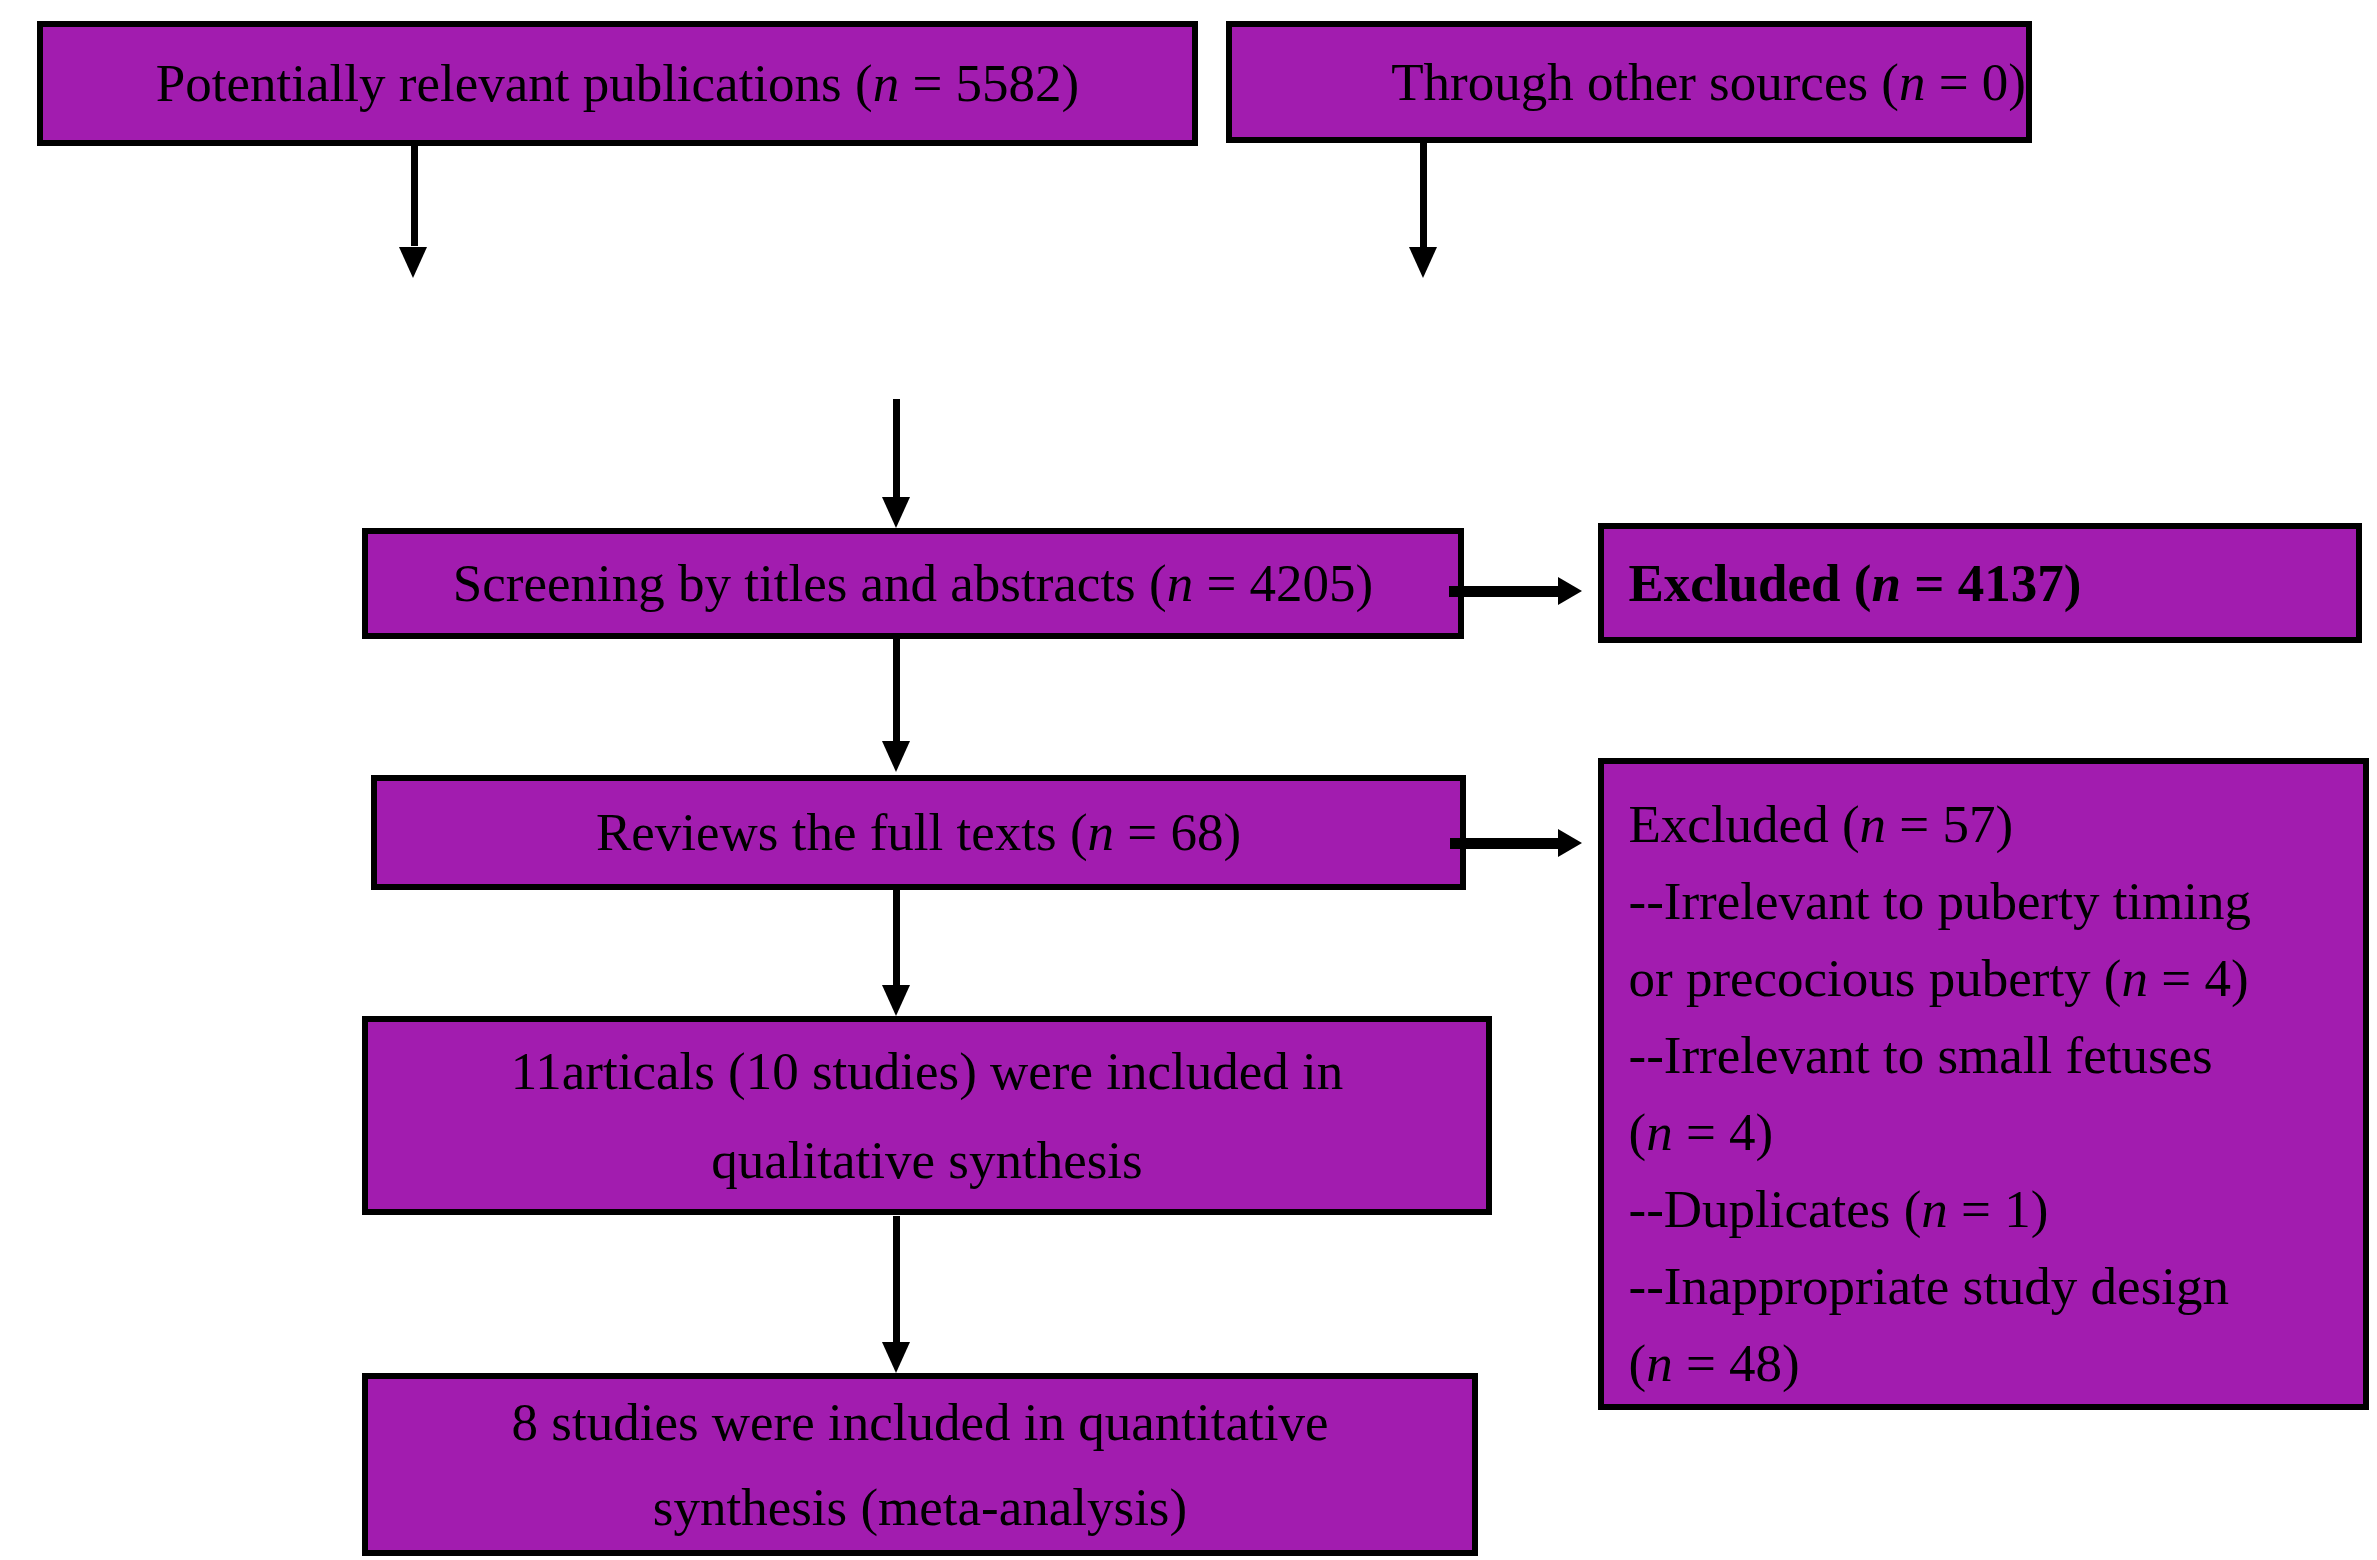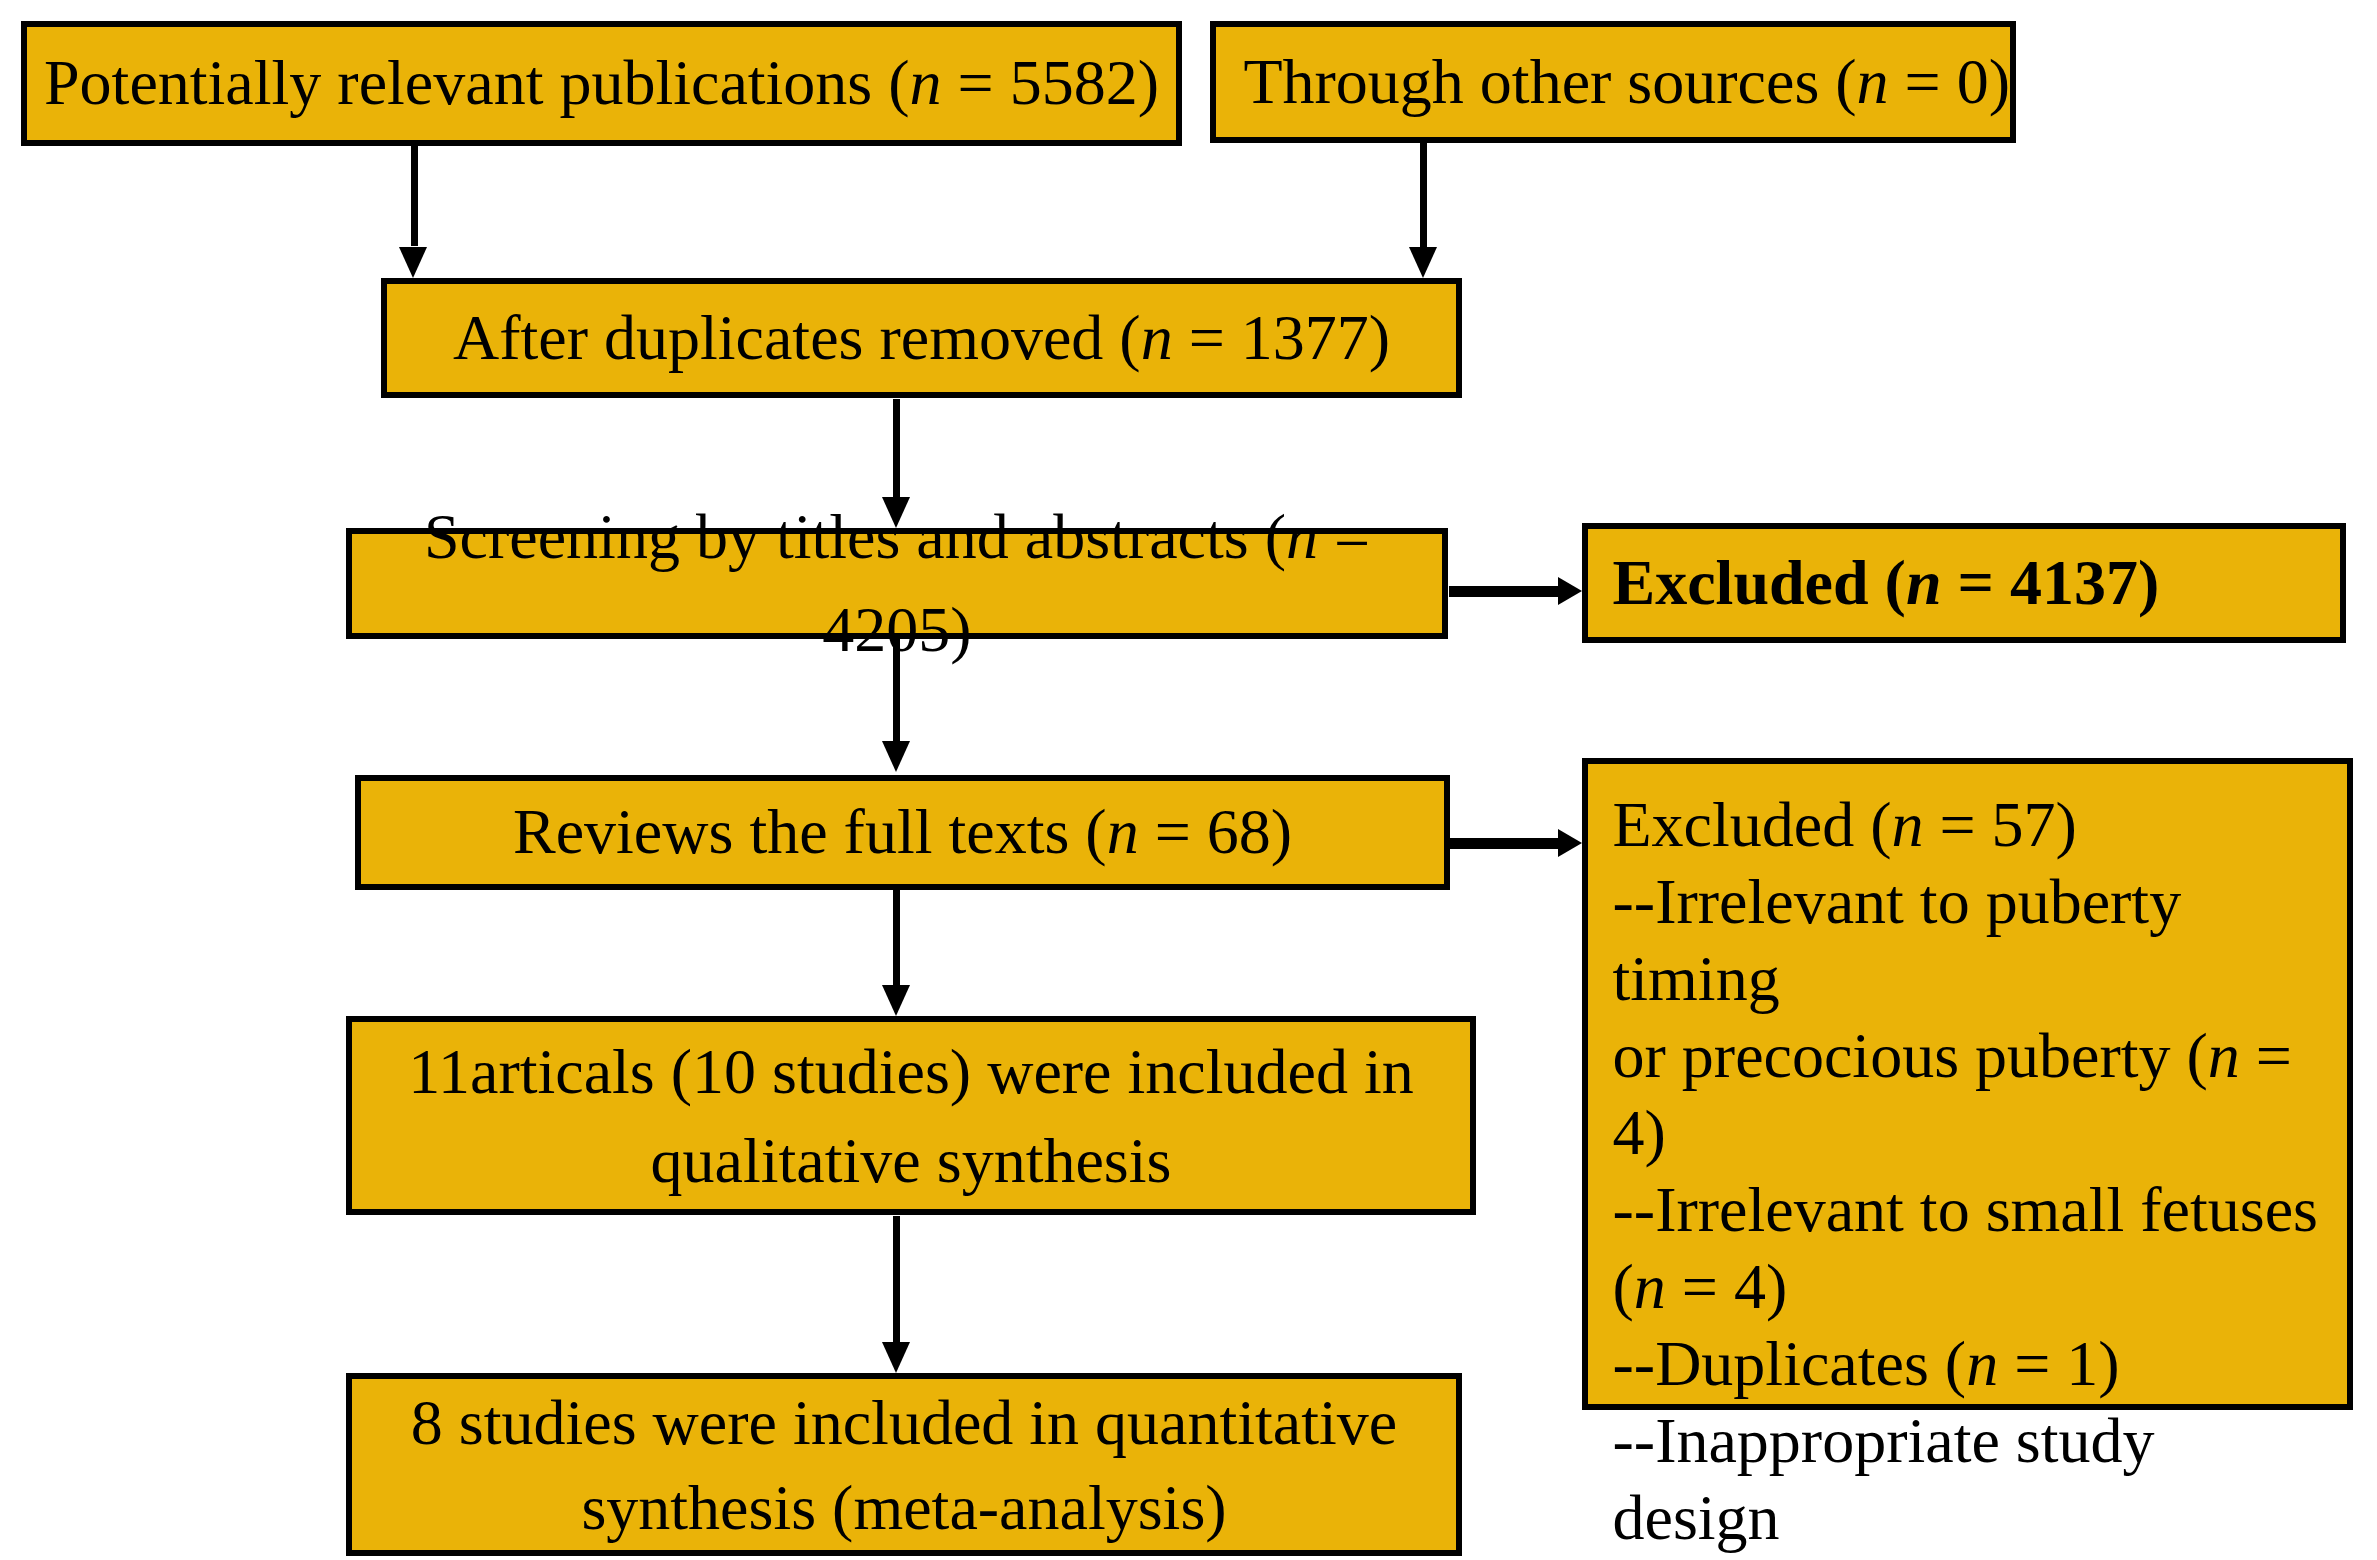--- a/index.html
+++ b/index.html
@@ -13,25 +13,26 @@
     height: 1560px;
     background: #ffffff;
     font-family: "Liberation Serif", "DejaVu Serif", serif;
     color: #000000;
     overflow: hidden;
   }
   .box {
     position: absolute;
     box-sizing: border-box;
     border: 6.3px solid #000000;
-    background: #eab308;
+    background: #a21caf;
     display: flex;
     align-items: center;
-    font-size: 64px;
+    font-size: 53px;
     line-height: 1.45;
+    margin-left: 16px;
   }
   .box.center {
     justify-content: center;
     text-align: center;
   }
   .box.leftalign {
     justify-content: flex-start;
     text-align: left;
     padding-left: 24.5px;
     padding-right: 14px;
@@ -85,23 +86,20 @@
   <div class="box center" style="left:1210px; top:21px; width:806px; height:122px;justify-content:flex-end;">
     <span class="txt">Through other sources (<i>n</i> = 0)</span>
   </div>
 
   <div class="shaft-v" style="left:411px; top:145px; height:101px;"></div>
   <div class="head-down" style="left:399px; top:247px;"></div>
 
   <div class="shaft-v" style="left:1420px; top:143px; height:104px;"></div>
   <div class="head-down" style="left:1409px; top:247px;"></div>
 
-  <div class="box center" style="left:381px; top:278px; width:1081px; height:120px;">
-    <span class="txt">After duplicates removed (<i>n</i> = 1377)</span>
-  </div>
 
   <div class="shaft-v" style="left:893px; top:399px; height:98px;"></div>
   <div class="head-down" style="left:882px; top:497px;"></div>
 
   <div class="box center" style="left:346px; top:528px; width:1102px; height:111px;">
     <span class="txt">Screening by titles and abstracts (<i>n</i> = 4205)</span>
   </div>
 
   <div class="shaft-h" style="left:1449px; top:586px; width:109px;"></div>
   <div class="head-right" style="left:1558px; top:577px;"></div>

